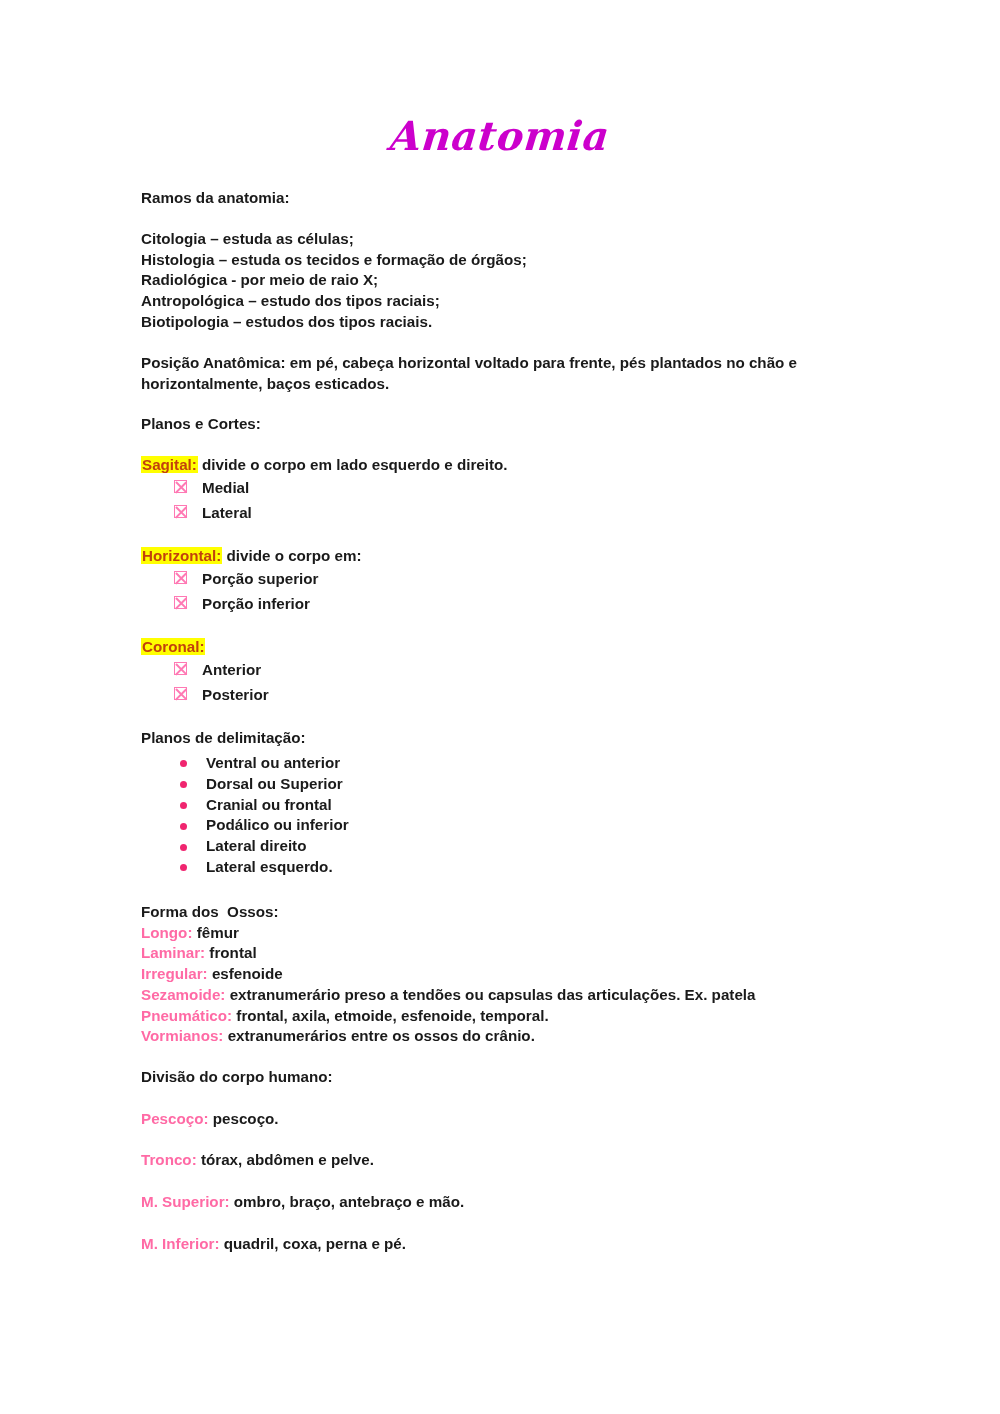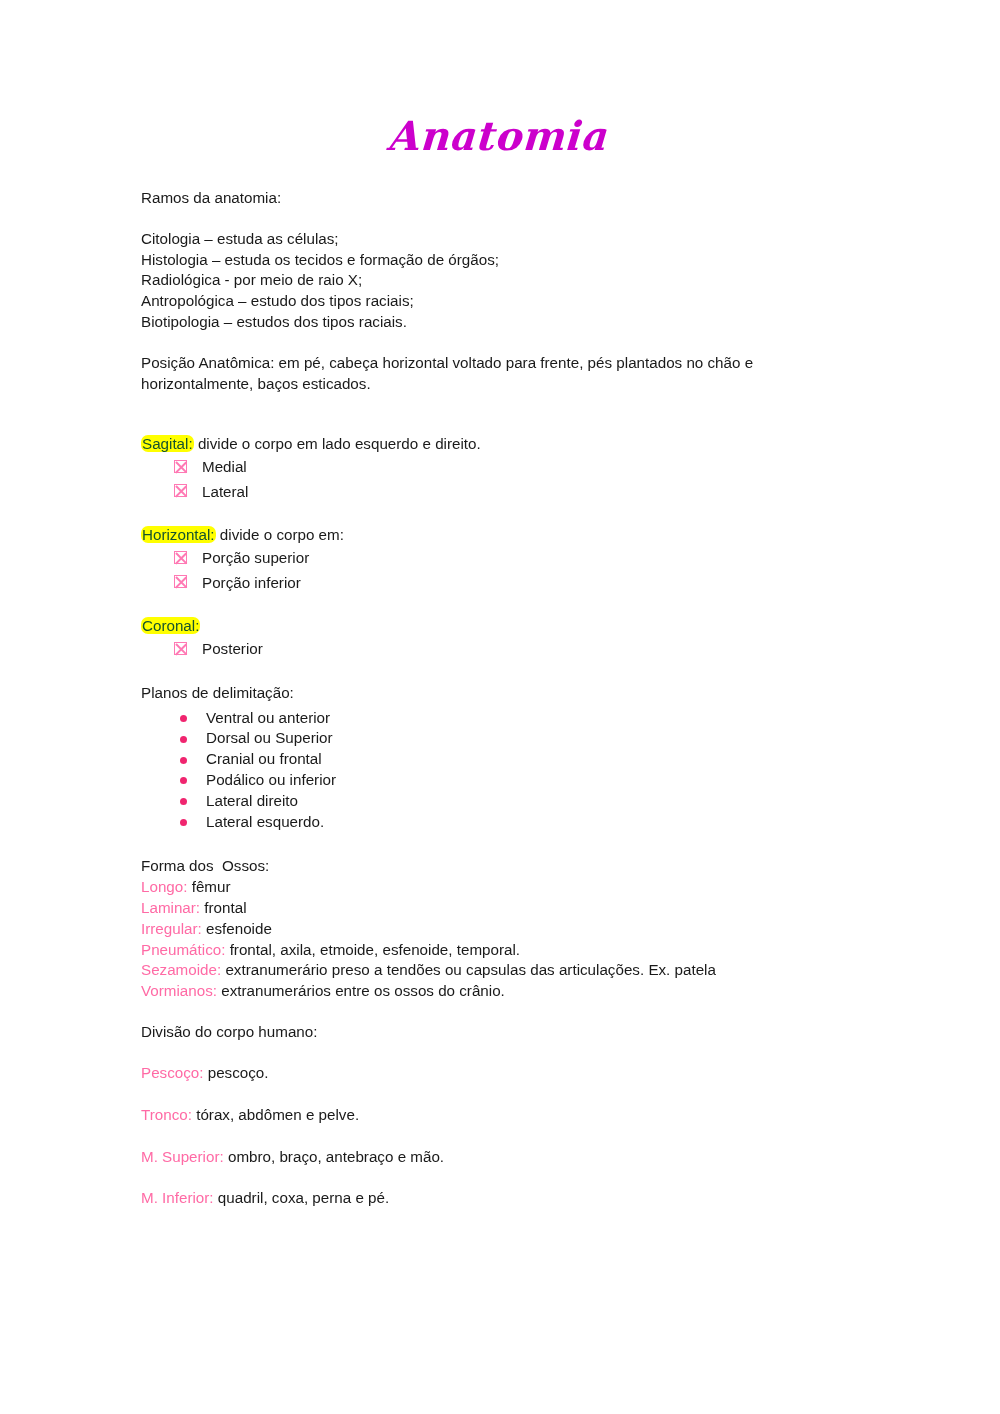--- a/index.html
+++ b/index.html
@@ -46,37 +46,37 @@
 
   
   .content {
     position: absolute;
     left: 141px;
     top: 188px;
     width: 700px;
     font-size: 15.2px;
     line-height: 20.8px;
     color: #1a1a1a;
+    font-weight: bold;
   }
 
   .line {
     white-space: pre-wrap;
   }
   .para {
     white-space: pre-wrap;
   }
   .gap-sm { height: 20px; }
   .gap-md { height: 21px; }
 
   
   .hl {
     background: #ffff00;
-    color: #14532d;
+    color: #c2410c;
     padding: 0 1px;
-    border-radius: 7px;
   }
   
   .pink {
     color: #ff6aa5;
     text-align: right;
   }
 
   
   .xlist {
     margin: 0;
@@ -154,20 +154,21 @@
     <div class="line">Radiológica - por meio de raio X;</div>
     <div class="line">Antropológica – estudo dos tipos raciais;</div>
     <div class="line">Biotipologia – estudos dos tipos raciais.</div>
 
     <div class="gap-sm"></div>
 
     <div class="para">Posição Anatômica: em pé, cabeça horizontal voltado para frente, pés plantados no chão e horizontalmente, baços esticados.</div>
 
     <div class="gap-sm"></div>
 
+    <div class="line">Planos e Cortes:</div>
 
     <div class="gap-sm"></div>
 
     <div class="line"><span class="hl">Sagital:</span><span> divide o corpo em lado esquerdo e direito.</span></div>
     <ul class="xlist">
       <li><span class="xbox"></span><span>Medial</span></li>
       <li><span class="xbox"></span><span>Lateral</span></li>
     </ul>
 
     <div class="gap-md"></div>
@@ -175,20 +176,21 @@
     <div class="line"><span class="hl">Horizontal:</span><span> divide o corpo em:</span></div>
     <ul class="xlist">
       <li><span class="xbox"></span><span>Porção superior</span></li>
       <li><span class="xbox"></span><span>Porção inferior</span></li>
     </ul>
 
     <div class="gap-md"></div>
 
     <div class="line"><span class="hl">Coronal:</span><span></span></div>
     <ul class="xlist">
+      <li><span class="xbox"></span><span>Anterior</span></li>
       <li><span class="xbox"></span><span>Posterior</span></li>
     </ul>
 
     <div class="gap-md"></div>
 
     <div class="line">Planos de delimitação:</div>
     <ul class="dotlist">
       <li><span class="dot"></span><span>Ventral ou anterior</span></li>
       <li><span class="dot"></span><span>Dorsal ou Superior</span></li>
       <li><span class="dot"></span><span>Cranial ou frontal</span></li>
@@ -196,22 +198,22 @@
       <li><span class="dot"></span><span>Lateral direito</span></li>
       <li><span class="dot"></span><span>Lateral esquerdo.</span></li>
     </ul>
 
     <div class="gap-sm"></div>
 
     <div class="line">Forma dos  Ossos:</div>
     <div class="line"><span class="pink">Longo:</span><span> fêmur</span></div>
     <div class="line"><span class="pink">Laminar:</span><span> frontal</span></div>
     <div class="line"><span class="pink">Irregular:</span><span> esfenoide</span></div>
+    <div class="line"><span class="pink">Sezamoide:</span><span> extranumerário preso a tendões ou capsulas das articulações. Ex. patela</span></div>
     <div class="line"><span class="pink">Pneumático:</span><span> frontal, axila, etmoide, esfenoide, temporal.</span></div>
-    <div class="line"><span class="pink">Sezamoide:</span><span> extranumerário preso a tendões ou capsulas das articulações. Ex. patela</span></div>
     <div class="line"><span class="pink">Vormianos:</span><span> extranumerários entre os ossos do crânio.</span></div>
 
     <div class="gap-sm"></div>
 
     <div class="line spaced-line">Divisão do corpo humano:</div>
     <div class="line spaced-line"><span class="pink">Pescoço:</span><span> pescoço.</span></div>
     <div class="line spaced-line"><span class="pink">Tronco:</span><span> tórax, abdômen e pelve.</span></div>
     <div class="line spaced-line"><span class="pink">M. Superior:</span><span> ombro, braço, antebraço e mão.</span></div>
     <div class="line"><span class="pink">M. Inferior:</span><span> quadril, coxa, perna e pé.</span></div>
 

